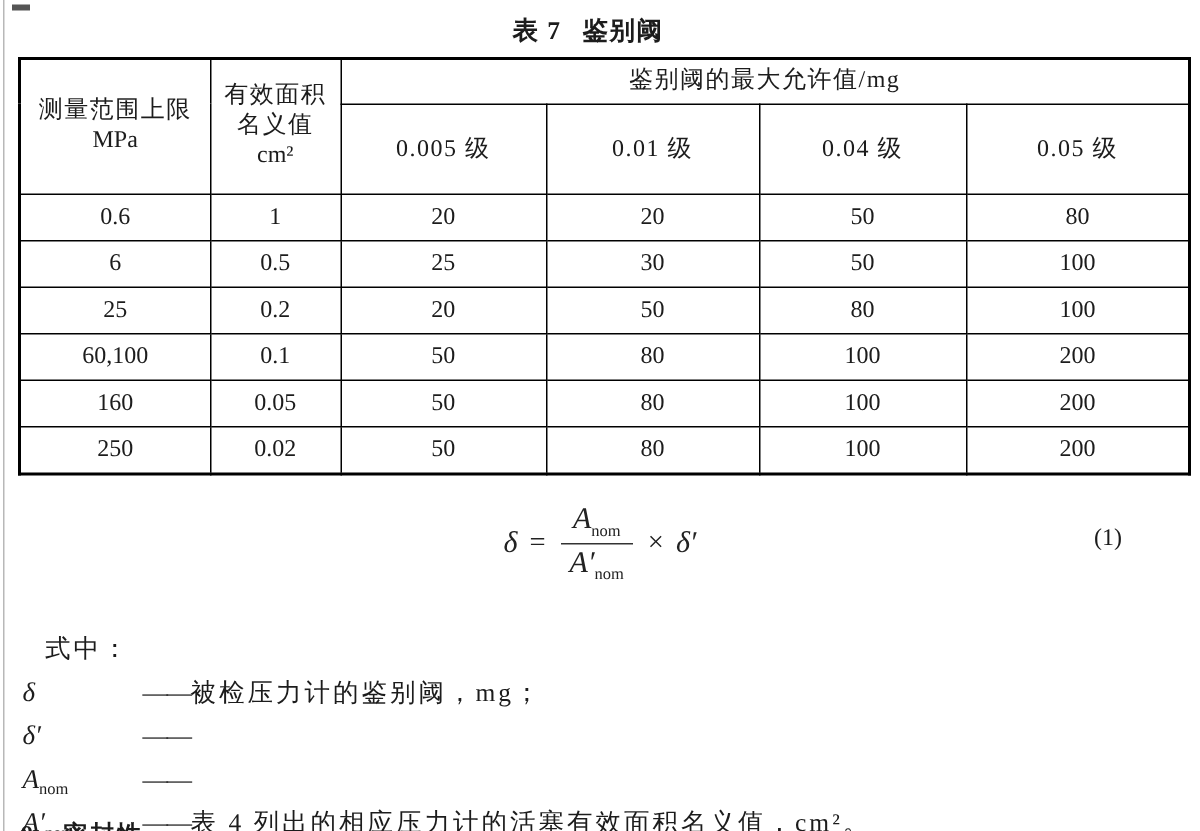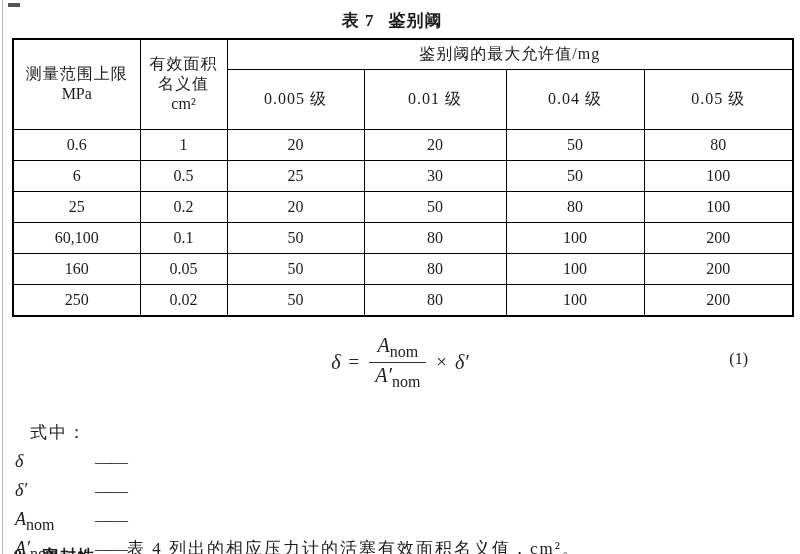--- a/index.html
+++ b/index.html
@@ -40,21 +40,21 @@
   .formula-wrap { position:absolute; top:324px; left:0; width:800px; height:76px; }
   .equation {
     display:flex; align-items:center; justify-content:center;
     height:76px; font-size:19px; color:#222;
   }
   .eq-sym { font-style:italic; font-size:20px; }
   .eq-op { font-style:normal; margin:0 8px; font-size:19px; }
   .fraction { display:inline-flex; flex-direction:column; align-items:center; }
   .frac-num, .frac-den { padding:0 8px; line-height:1.2; font-style:italic; font-size:20px; }
   .frac-num { border-bottom:1.6px solid #333; }
-  .sub-txt { font-style:normal; font-size:16px; vertical-align:sub; letter-spacing:0; }
+  .sub-txt { font-style:normal; font-size:11px; vertical-align:sub; letter-spacing:0; }
   .eq-number { position:absolute; top:26px; right:52px; font-size:16px; }
 
   .defs { position:absolute; top:418px; left:0; width:800px; }
   .defs-intro { margin-left:30px; height:29px; line-height:29px; font-size:17px; letter-spacing:2px; }
   .def-row { display:flex; margin-left:15px; height:29px; line-height:29px; }
   .def-sym { width:80px; font-style:italic; font-size:18px; flex:0 0 80px; }
   .def-dash { letter-spacing:-1px; font-size:17px; white-space:nowrap; }
   .def-text { font-size:17px; letter-spacing:2px; white-space:nowrap; }
 
   .stub { position:absolute; top:546px; left:14px; font-size:16px; font-weight:bold; letter-spacing:2px; }
@@ -161,20 +161,21 @@
   </div>
   <span class="eq-number">(1)</span>
 </div>
 
 <div class="defs">
   <div class="defs-intro">式中：</div>
 
   <div class="def-row">
     <span class="def-sym"><span>δ</span><span class="sub-txt"></span></span>
     <span class="def-dash">——</span>
+    <span class="def-text">被检压力计的鉴别阈，mg；</span>
   </div>
 
   <div class="def-row">
     <span class="def-sym"><span>δ′</span><span class="sub-txt"></span></span>
     <span class="def-dash">——</span>
   </div>
 
   <div class="def-row">
     <span class="def-sym"><span>A</span><span class="sub-txt">nom</span></span>
     <span class="def-dash">——</span>

